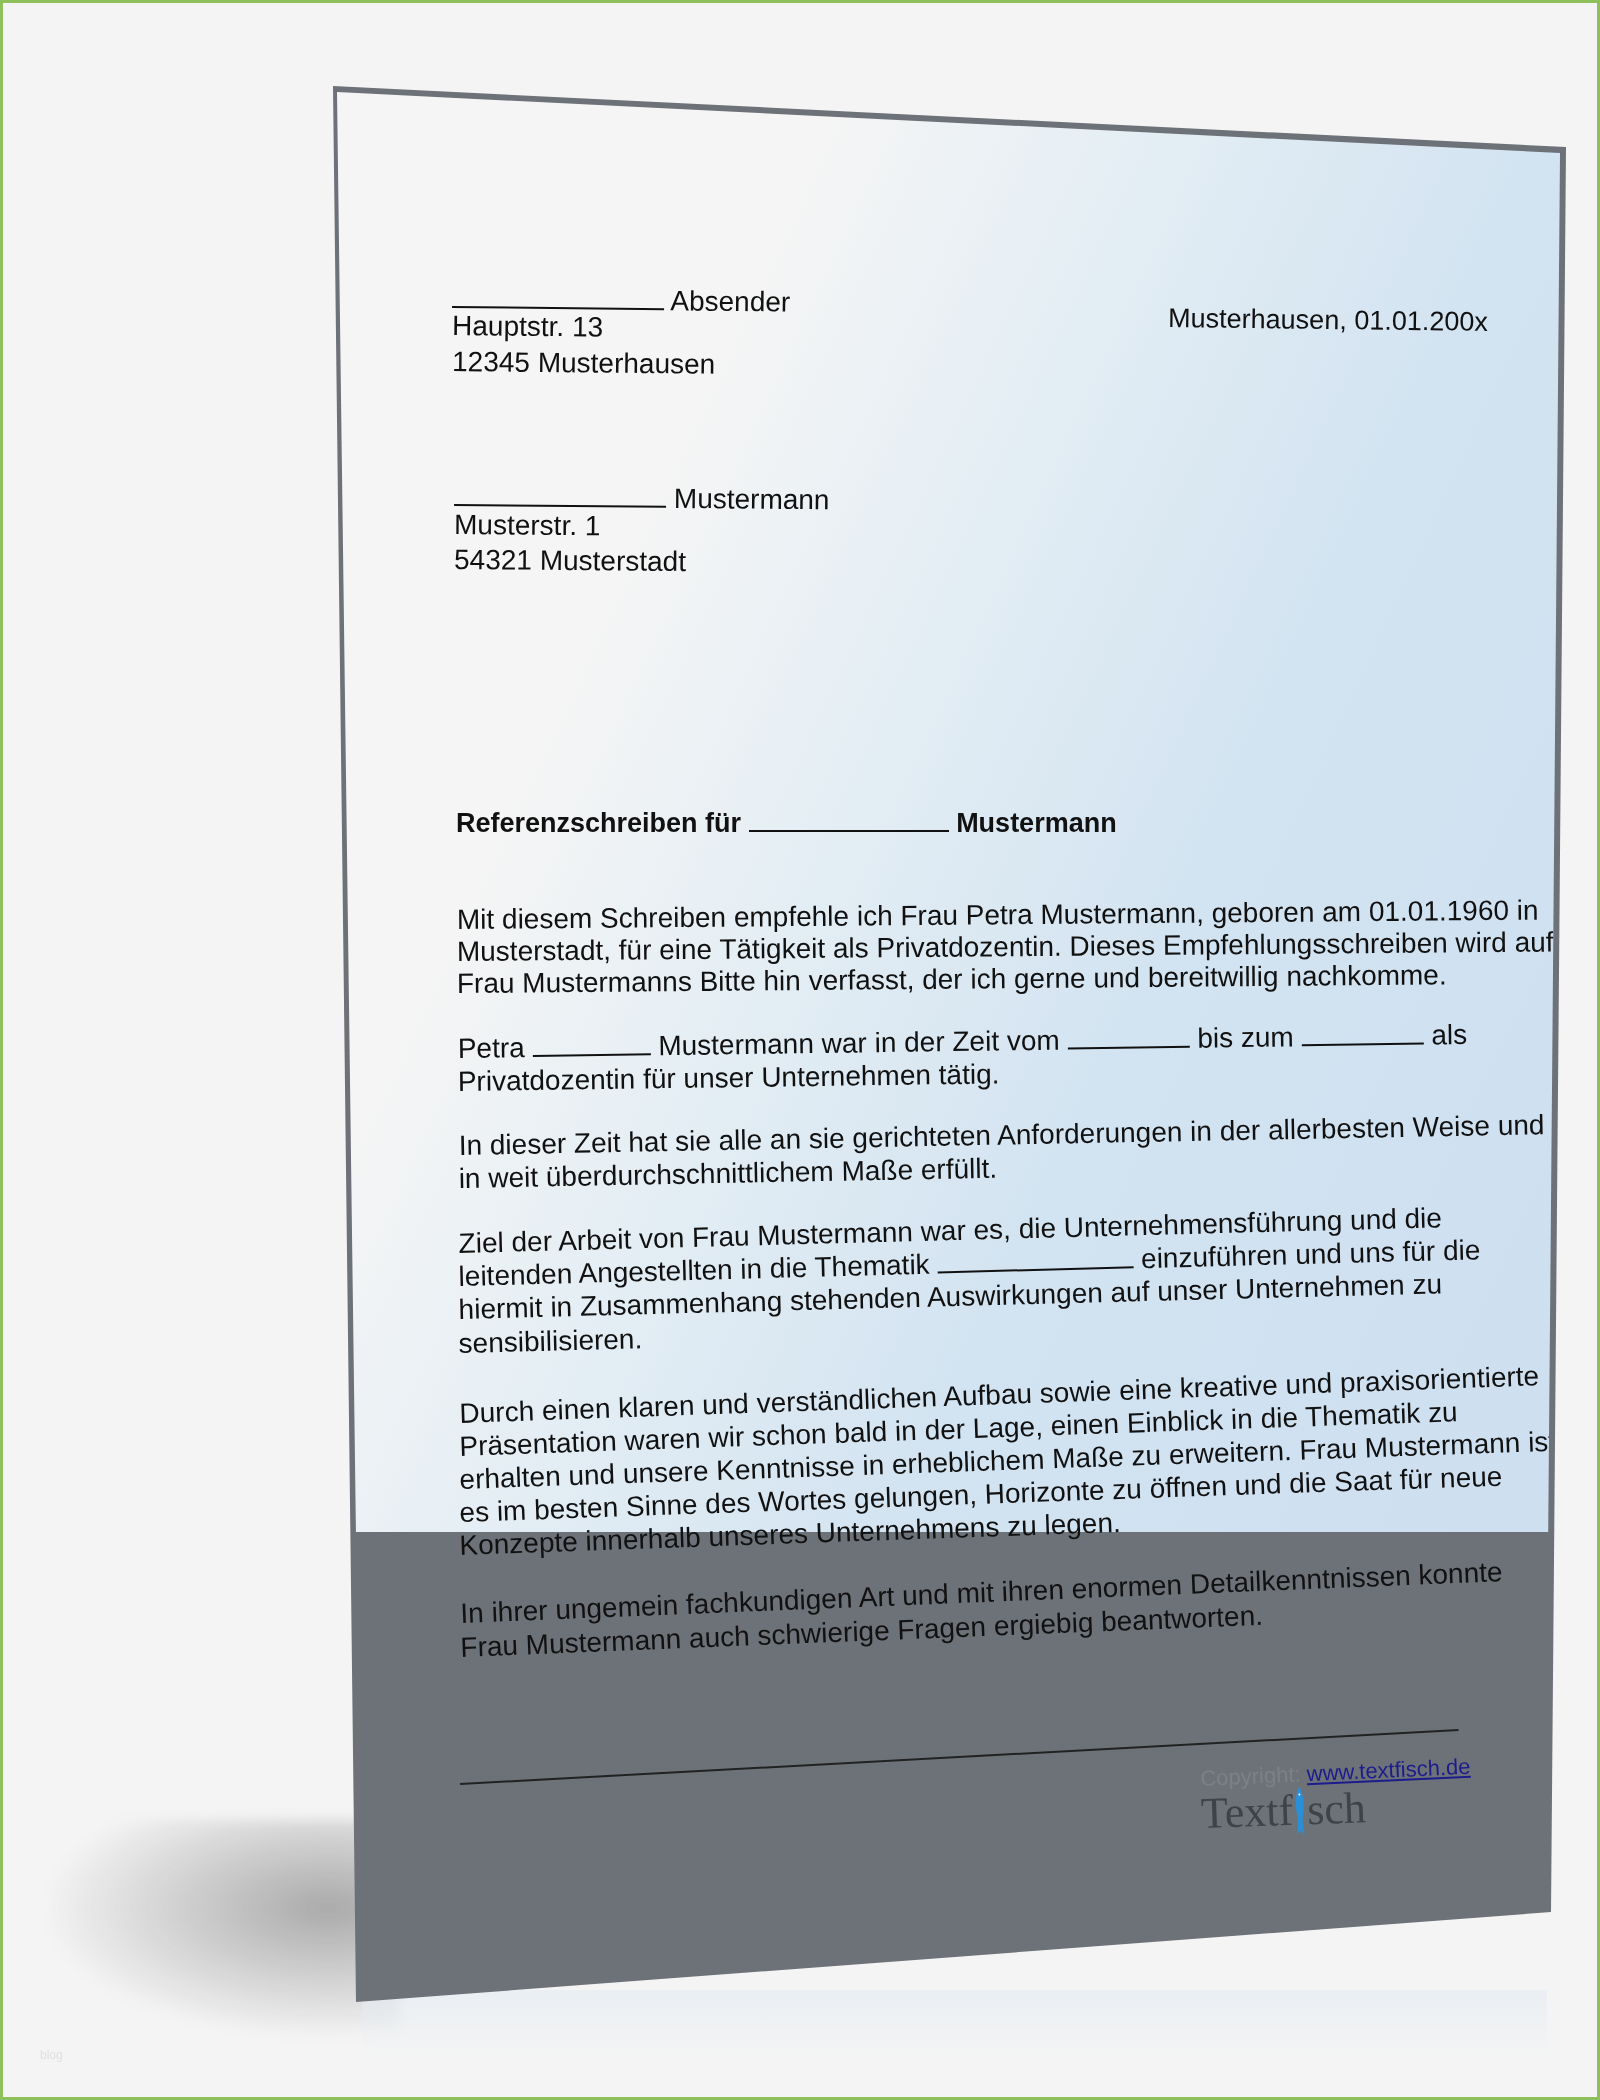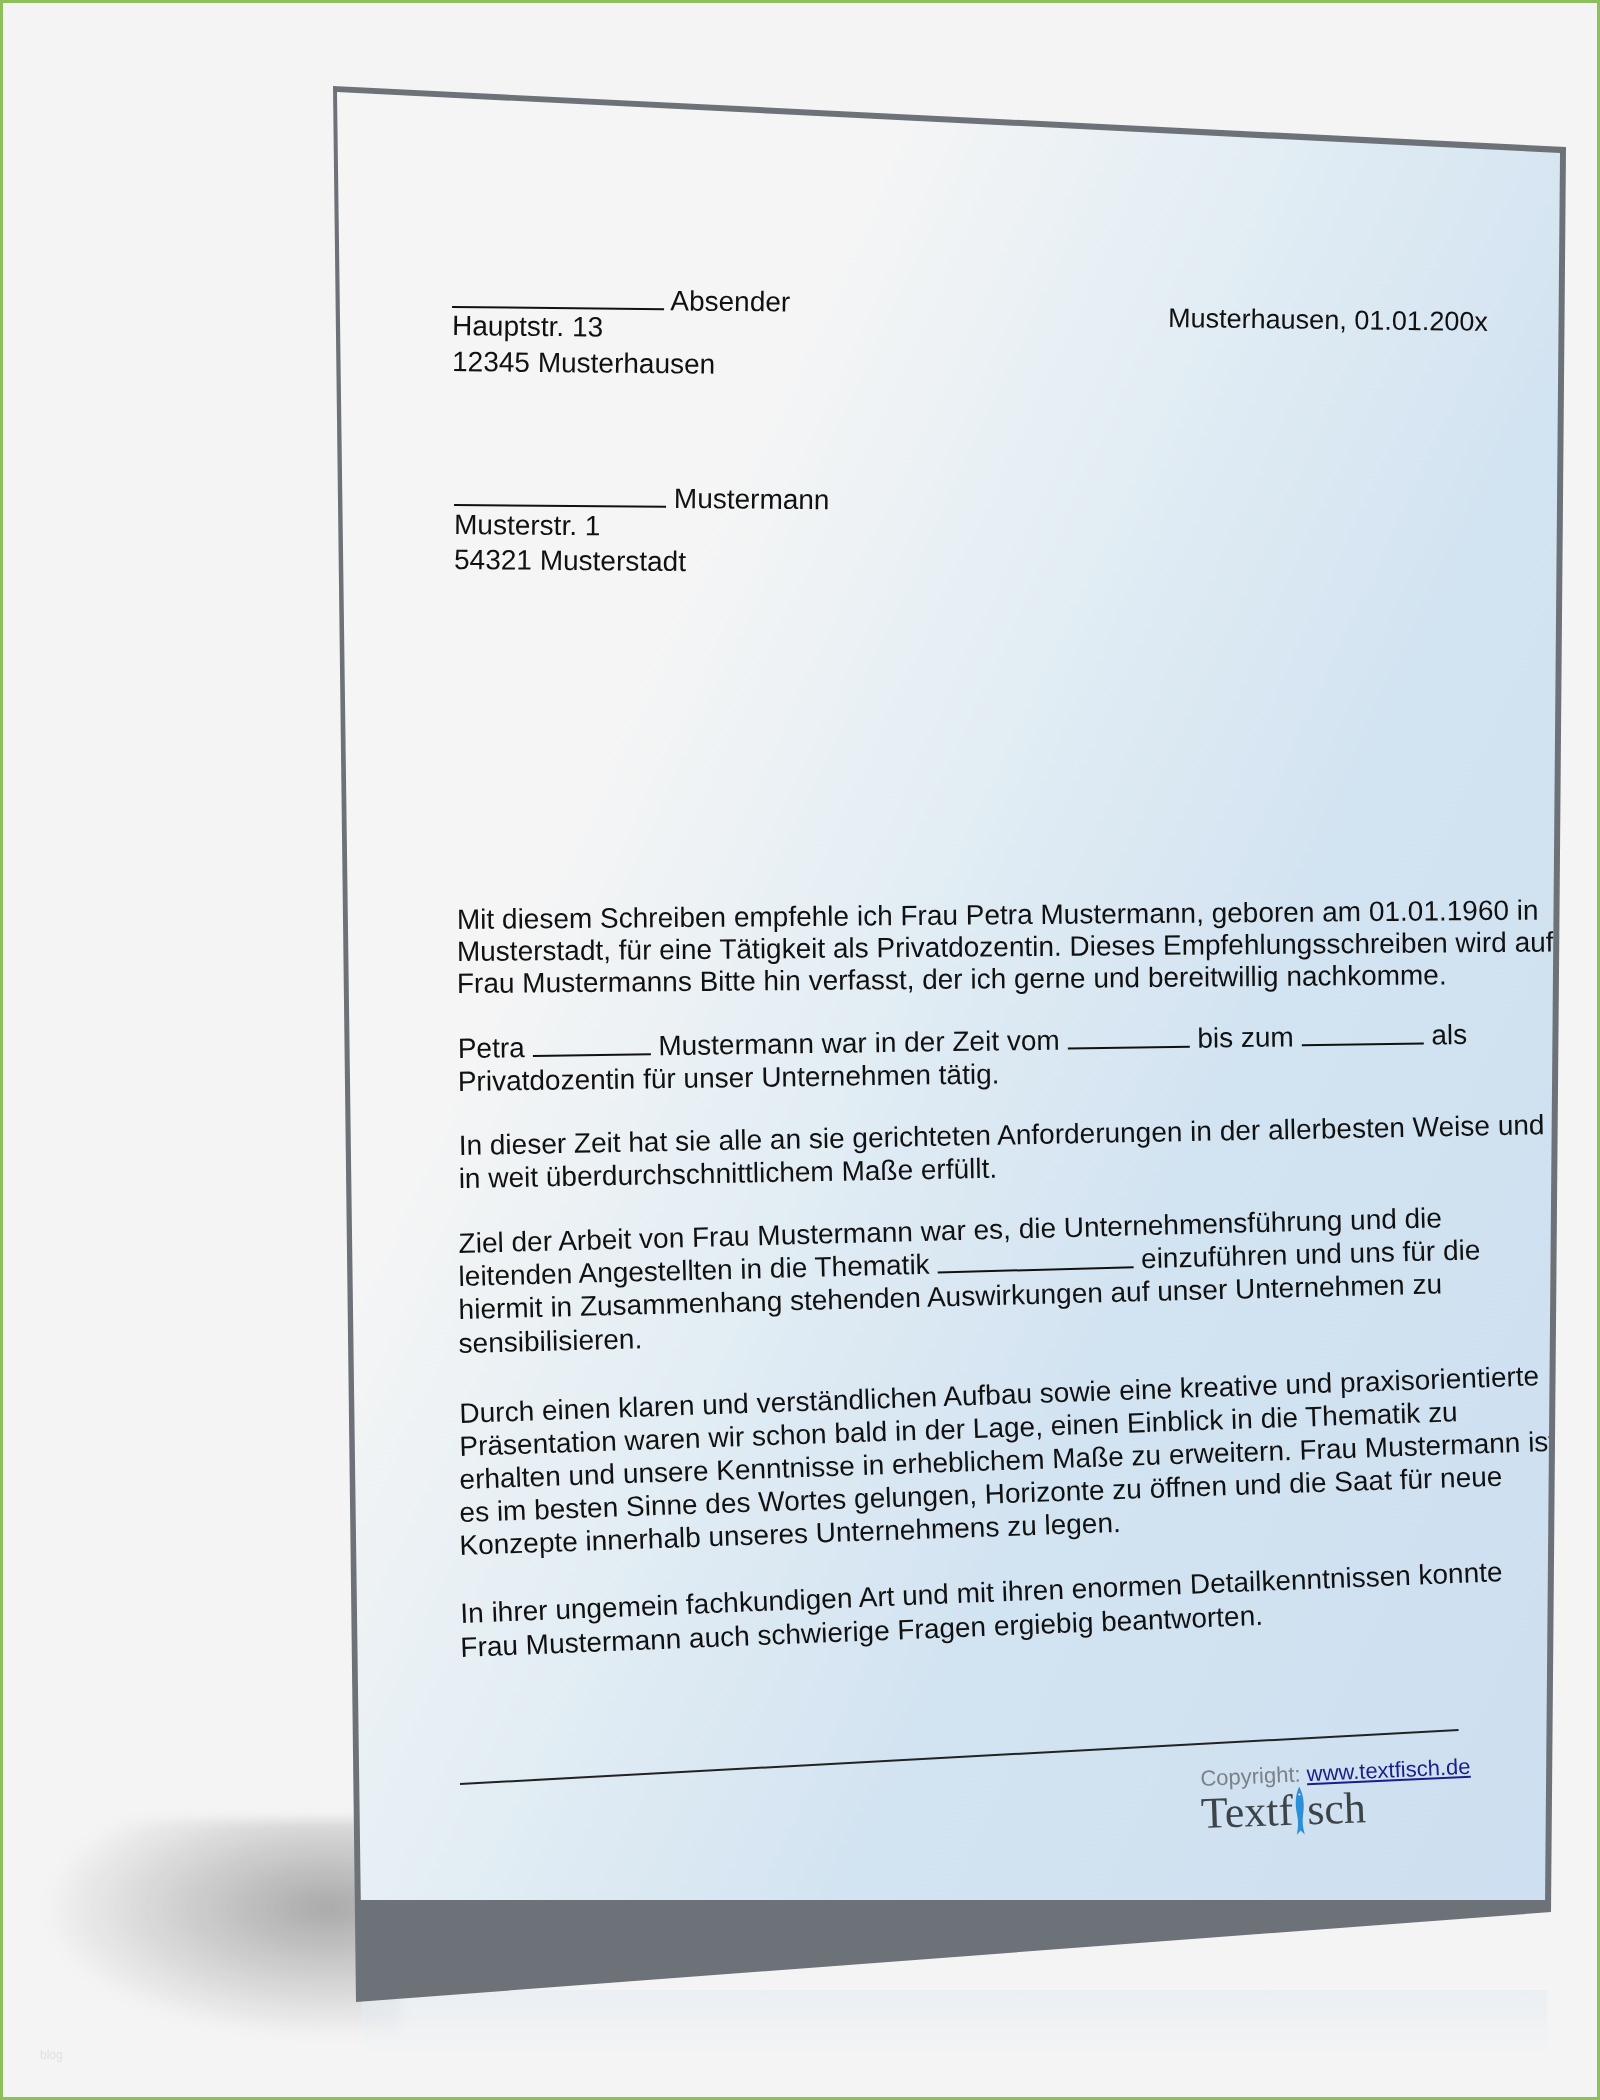--- a/index.html
+++ b/index.html
@@ -1,21 +1,21 @@
 <!DOCTYPE html>
 <html><head>
 <meta charset="utf-8">
 <style>
   html, body { margin: 0; padding: 0; }
   body { width: 1600px; height: 2100px; position: relative; overflow: hidden; background: #f4f4f4; font-family: "Liberation Sans", sans-serif; }
   .frame { position: absolute; left: 0; top: 0; width: 1600px; height: 2100px; box-sizing: border-box; border: 3px solid #8dc05a; pointer-events: none; z-index: 10; }
   .floor-shadow { position: absolute; left: 40px; top: 1820px; width: 360px; height: 220px; background: radial-gradient(ellipse at 80% 40%, rgba(80,80,80,0.45), rgba(120,120,120,0) 70%); filter: blur(6px); }
   .reflection { position: absolute; left: 362px; top: 1990px; width: 1185px; height: 70px; background: linear-gradient(#e6edf3, rgba(244,244,244,0)); clip-path: polygon(0 0, 100% 0, 100% 100%, 0 100%); opacity: .7; }
   .paper-shadow { position: absolute; left: 0; top: 0; width: 1600px; height: 2100px; clip-path: polygon(333px 86px, 1566px 147px, 1551px 1912px, 356px 2002px); background: #6d7278; filter: blur(2px); }
-  .paper { position: absolute; left: 0; top: 0; width: 1600px; height: 1900px;
+  .paper { position: absolute; left: 0; top: 0; width: 1600px; height: 1532px;
     clip-path: polygon(337px 92px, 1560px 153px, 1545px 1905px, 362px 1993px);
     background:
       linear-gradient(115deg, #f5f5f5 0%, #f5f5f5 38%, #e4eef4 52%, #d2e3f1 70%, #cddff0 100%); }
   .line { position: absolute; white-space: nowrap; color: #111; font-size: 28px; transform-origin: left bottom; line-height: 1; }
   .bold { font-weight: bold; }
   .blank { display: inline-block; border-bottom: 2px solid #111; height: 22px; vertical-align: baseline; }
   .rule { position: absolute; height: 2px; background: #222; transform-origin: left center; }
   .copyright { position: absolute; white-space: nowrap; font-size: 22px; color: #7a8288; transform-origin: left bottom; }
   .copyright a { color: #1c1c8c; text-decoration: underline; }
   .logo { position: absolute; font-family: "Liberation Serif", serif; font-size: 44px; color: #3d4448; white-space: nowrap; transform-origin: left bottom; }
@@ -41,20 +41,25 @@
 
   <div class="line" style="left:1168px; top:305px; font-size:27px; transform:rotate(0.7deg);">Musterhausen, 01.01.200x</div>
 
   <div class="line" style="left:454px; top:482px; transform:rotate(0.5deg);">
     <span class="blank" style="width:212px;"></span>
     <span>Mustermann</span>
   </div>
   <div class="line" style="left:454px; top:511px; transform:rotate(0.5deg);">Musterstr. 1</div>
   <div class="line" style="left:454px; top:546px; transform:rotate(0.5deg);">54321 Musterstadt</div>
 
+  <div class="line bold" style="left:456px; top:808px; font-size:27px;">
+    <span>Referenzschreiben für</span>
+    <span class="blank" style="width:200px;"></span>
+    <span>Mustermann</span>
+  </div>
 
   <div class="line" style="left:457px; top:906px; transform:rotate(-0.5deg);">Mit diesem Schreiben empfehle ich Frau Petra Mustermann, geboren am 01.01.1960 in</div>
   <div class="line" style="left:457px; top:938px; transform:rotate(-0.5deg);">Musterstadt, für eine Tätigkeit als Privatdozentin. Dieses Empfehlungsschreiben wird auf</div>
   <div class="line" style="left:457px; top:970px; transform:rotate(-0.5deg);">Frau Mustermanns Bitte hin verfasst, der ich gerne und bereitwillig nachkomme.</div>
 
   <div class="line" style="left:458px; top:1034px; transform:rotate(-0.8deg);">
     <span>Petra</span>
     <span class="blank" style="width:118px;"></span>
     <span>Mustermann war in der Zeit vom</span>
     <span class="blank" style="width:122px;"></span>

